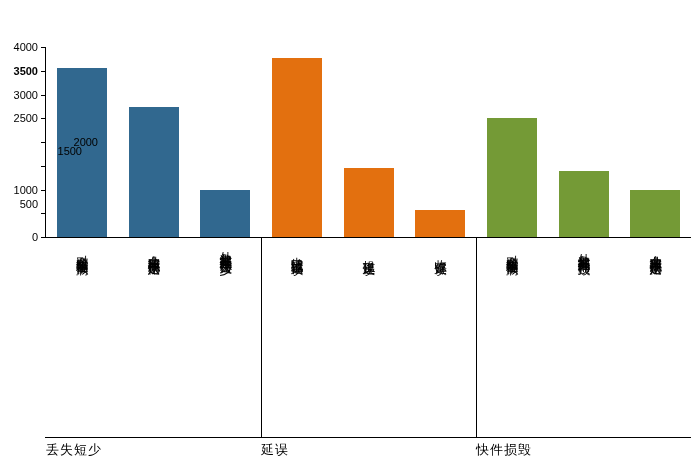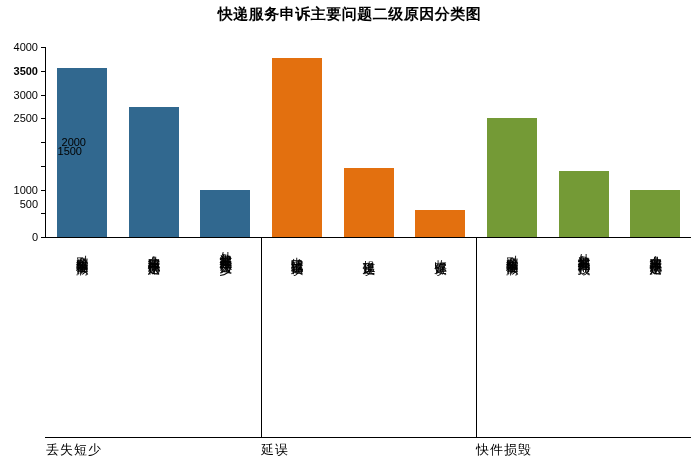--- a/index.html
+++ b/index.html
@@ -119,21 +119,20 @@
     font-size: 13px;
     color: #000000;
     letter-spacing: 1px;
   }
 </style>
 </head>
 <body>
 
 <div id="chart-root">
 
-  <div id="chart-title">快递服务申诉主要问题二级原因分类图</div>
 
   <div id="y-axis-line"></div>
   <div id="x-axis-line"></div>
 
   <div id="y-ticks"></div>
 
   <div id="plot-area">
       <div class="bar" title="对企业赔偿金额不满: 3560" style="left: 10.8333px; width: 50px; height: 169.1px; background: rgb(49, 104, 143);"></div>
       <div class="bar" title="企业未按照规定赔偿: 2730" style="left: 82.5px; width: 50px; height: 129.675px; background: rgb(49, 104, 143);"></div>
       <div class="bar" title="外包装完好但内件丢失短少: 1000" style="left: 154.167px; width: 50px; height: 47.5px; background: rgb(49, 104, 143);"></div>
@@ -165,21 +164,21 @@
     </div>
 
 <div class="y-tick-label" style="top: 237px; left: 0px;">0</div>
     <div class="y-tick-mark" style="top: 237px;"></div>
     <div class="y-tick-label" style="top: 204px; left: 0px;">500</div>
     <div class="y-tick-mark" style="top: 213.25px;"></div>
     <div class="y-tick-label" style="top: 189.5px; left: 0px;">1000</div>
     <div class="y-tick-mark" style="top: 189.5px;"></div>
     <div class="y-tick-label" style="top: 151px; left: 0px; margin-left: 44px;">1500</div>
     <div class="y-tick-mark" style="top: 165.75px;"></div>
-    <div class="y-tick-label" style="top: 142px; left: 0px; padding-left: 48px;">2000</div>
+    <div class="y-tick-label" style="top: 142px; left: 12px; padding-left: 48px;">2000</div>
     <div class="y-tick-mark" style="top: 142px;"></div>
     <div class="y-tick-label" style="top: 118.25px; left: 0px;">2500</div>
     <div class="y-tick-mark" style="top: 118.25px;"></div>
     <div class="y-tick-label" style="top: 94.5px; left: 0px;">3000</div>
     <div class="y-tick-mark" style="top: 94.5px;"></div>
     <div class="y-tick-label" style="top: 70.75px; left: 0px; font-weight: bold;">3500</div>
     <div class="y-tick-mark" style="top: 70.75px;"></div>
     <div class="y-tick-label" style="top: 47px; left: 0px;">4000</div>
     <div class="y-tick-mark" style="top: 47px;"></div>
     <div class="group-sep" style="left: 261px;"></div>

